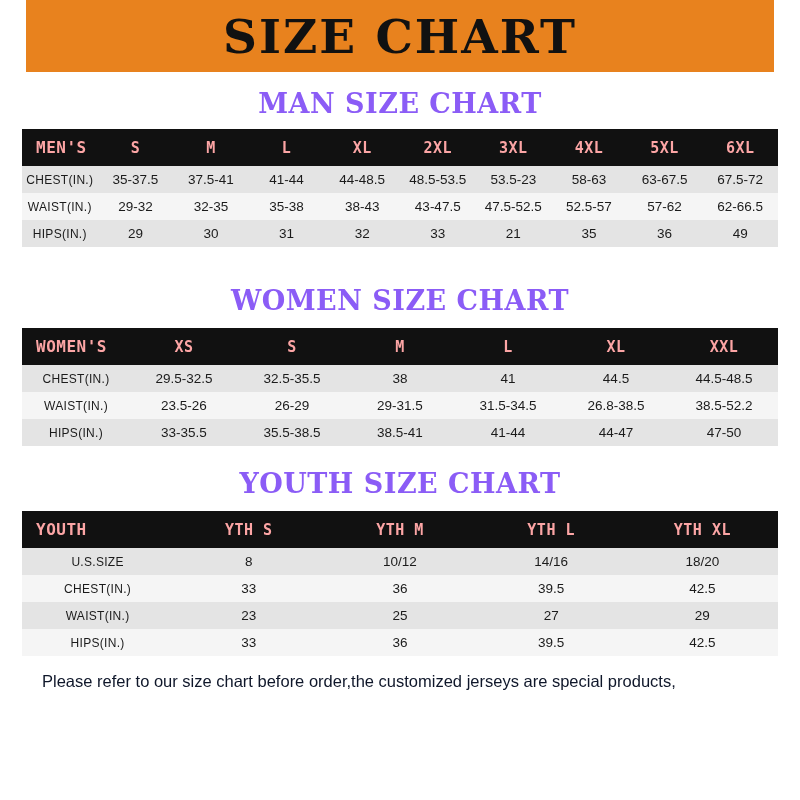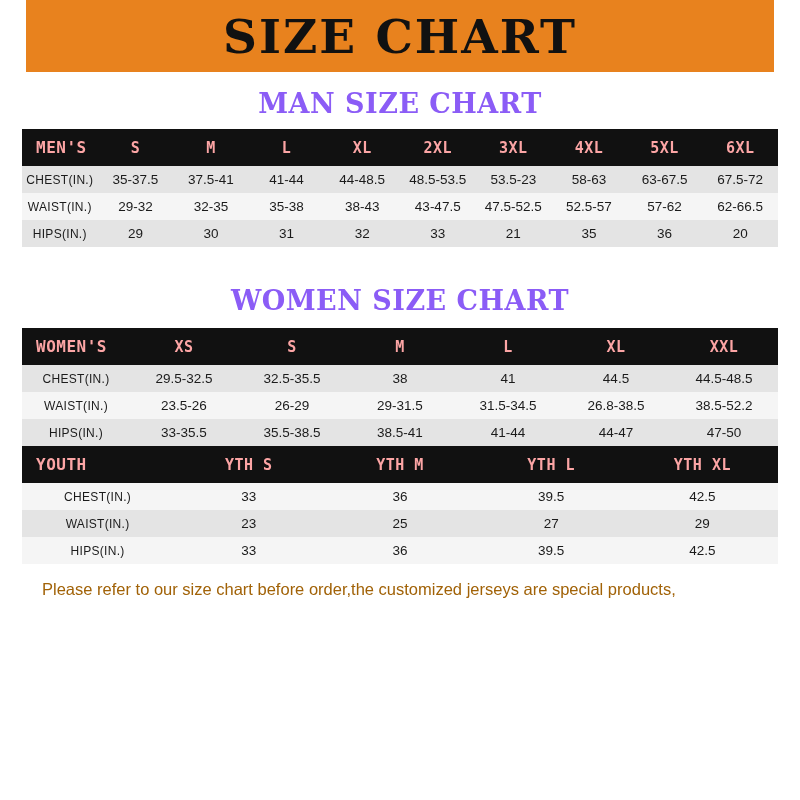--- a/index.html
+++ b/index.html
@@ -101,21 +101,21 @@
     text-align: center;
     font-size: 12px;
     letter-spacing: 0.3px;
   }
   
   table.chart tbody tr.odd { background: #e4e4e4; }
   table.chart tbody tr.even { background: #f5f5f5; }
 
   .footer-note {
     margin: 14px 20px 0 20px;
-    color: #a16207;
+    color: #0f172a;
     font-size: 16.5px;
     line-height: 1.45;
     font-family: "Liberation Sans", sans-serif;
   }
   .footer-note div { white-space: nowrap; }
 </style>
 </head>
 <body>
 
 <div class="page">
@@ -170,21 +170,21 @@
         <tr class="odd">
           <td class="label-col">HIPS(IN.)</td>
           <td>29</td>
           <td>30</td>
           <td>31</td>
           <td>32</td>
           <td>33</td>
           <td>21</td>
           <td>35</td>
           <td>36</td>
-          <td>20</td>
+          <td>49</td>
         </tr>
       </tbody>
     </table>
 
     <div class="section-title sec2-title">WOMEN SIZE CHART</div>
     <table class="chart">
       <thead>
         <tr>
           <th class="label-col">WOMEN'S</th>
           <th>XS</th>
@@ -219,31 +219,39 @@
           <td>33-35.5</td>
           <td>35.5-38.5</td>
           <td>38.5-41</td>
           <td>41-44</td>
           <td>44-47</td>
           <td>47-50</td>
         </tr>
       </tbody>
     </table>
 
+    <div class="section-title sec3-title">YOUTH SIZE CHART</div>
     <table class="chart">
       <thead>
         <tr>
           <th class="label-col">YOUTH</th>
           <th>YTH S</th>
           <th>YTH M</th>
           <th>YTH L</th>
           <th>YTH XL</th>
         </tr>
       </thead>
       <tbody>
+        <tr class="odd">
+          <td class="label-col">U.S.SIZE</td>
+          <td>8</td>
+          <td>10/12</td>
+          <td>14/16</td>
+          <td>18/20</td>
+        </tr>
         <tr class="even">
           <td class="label-col">CHEST(IN.)</td>
           <td>33</td>
           <td>36</td>
           <td>39.5</td>
           <td>42.5</td>
         </tr>
         <tr class="odd">
           <td class="label-col">WAIST(IN.)</td>
           <td>23</td>

